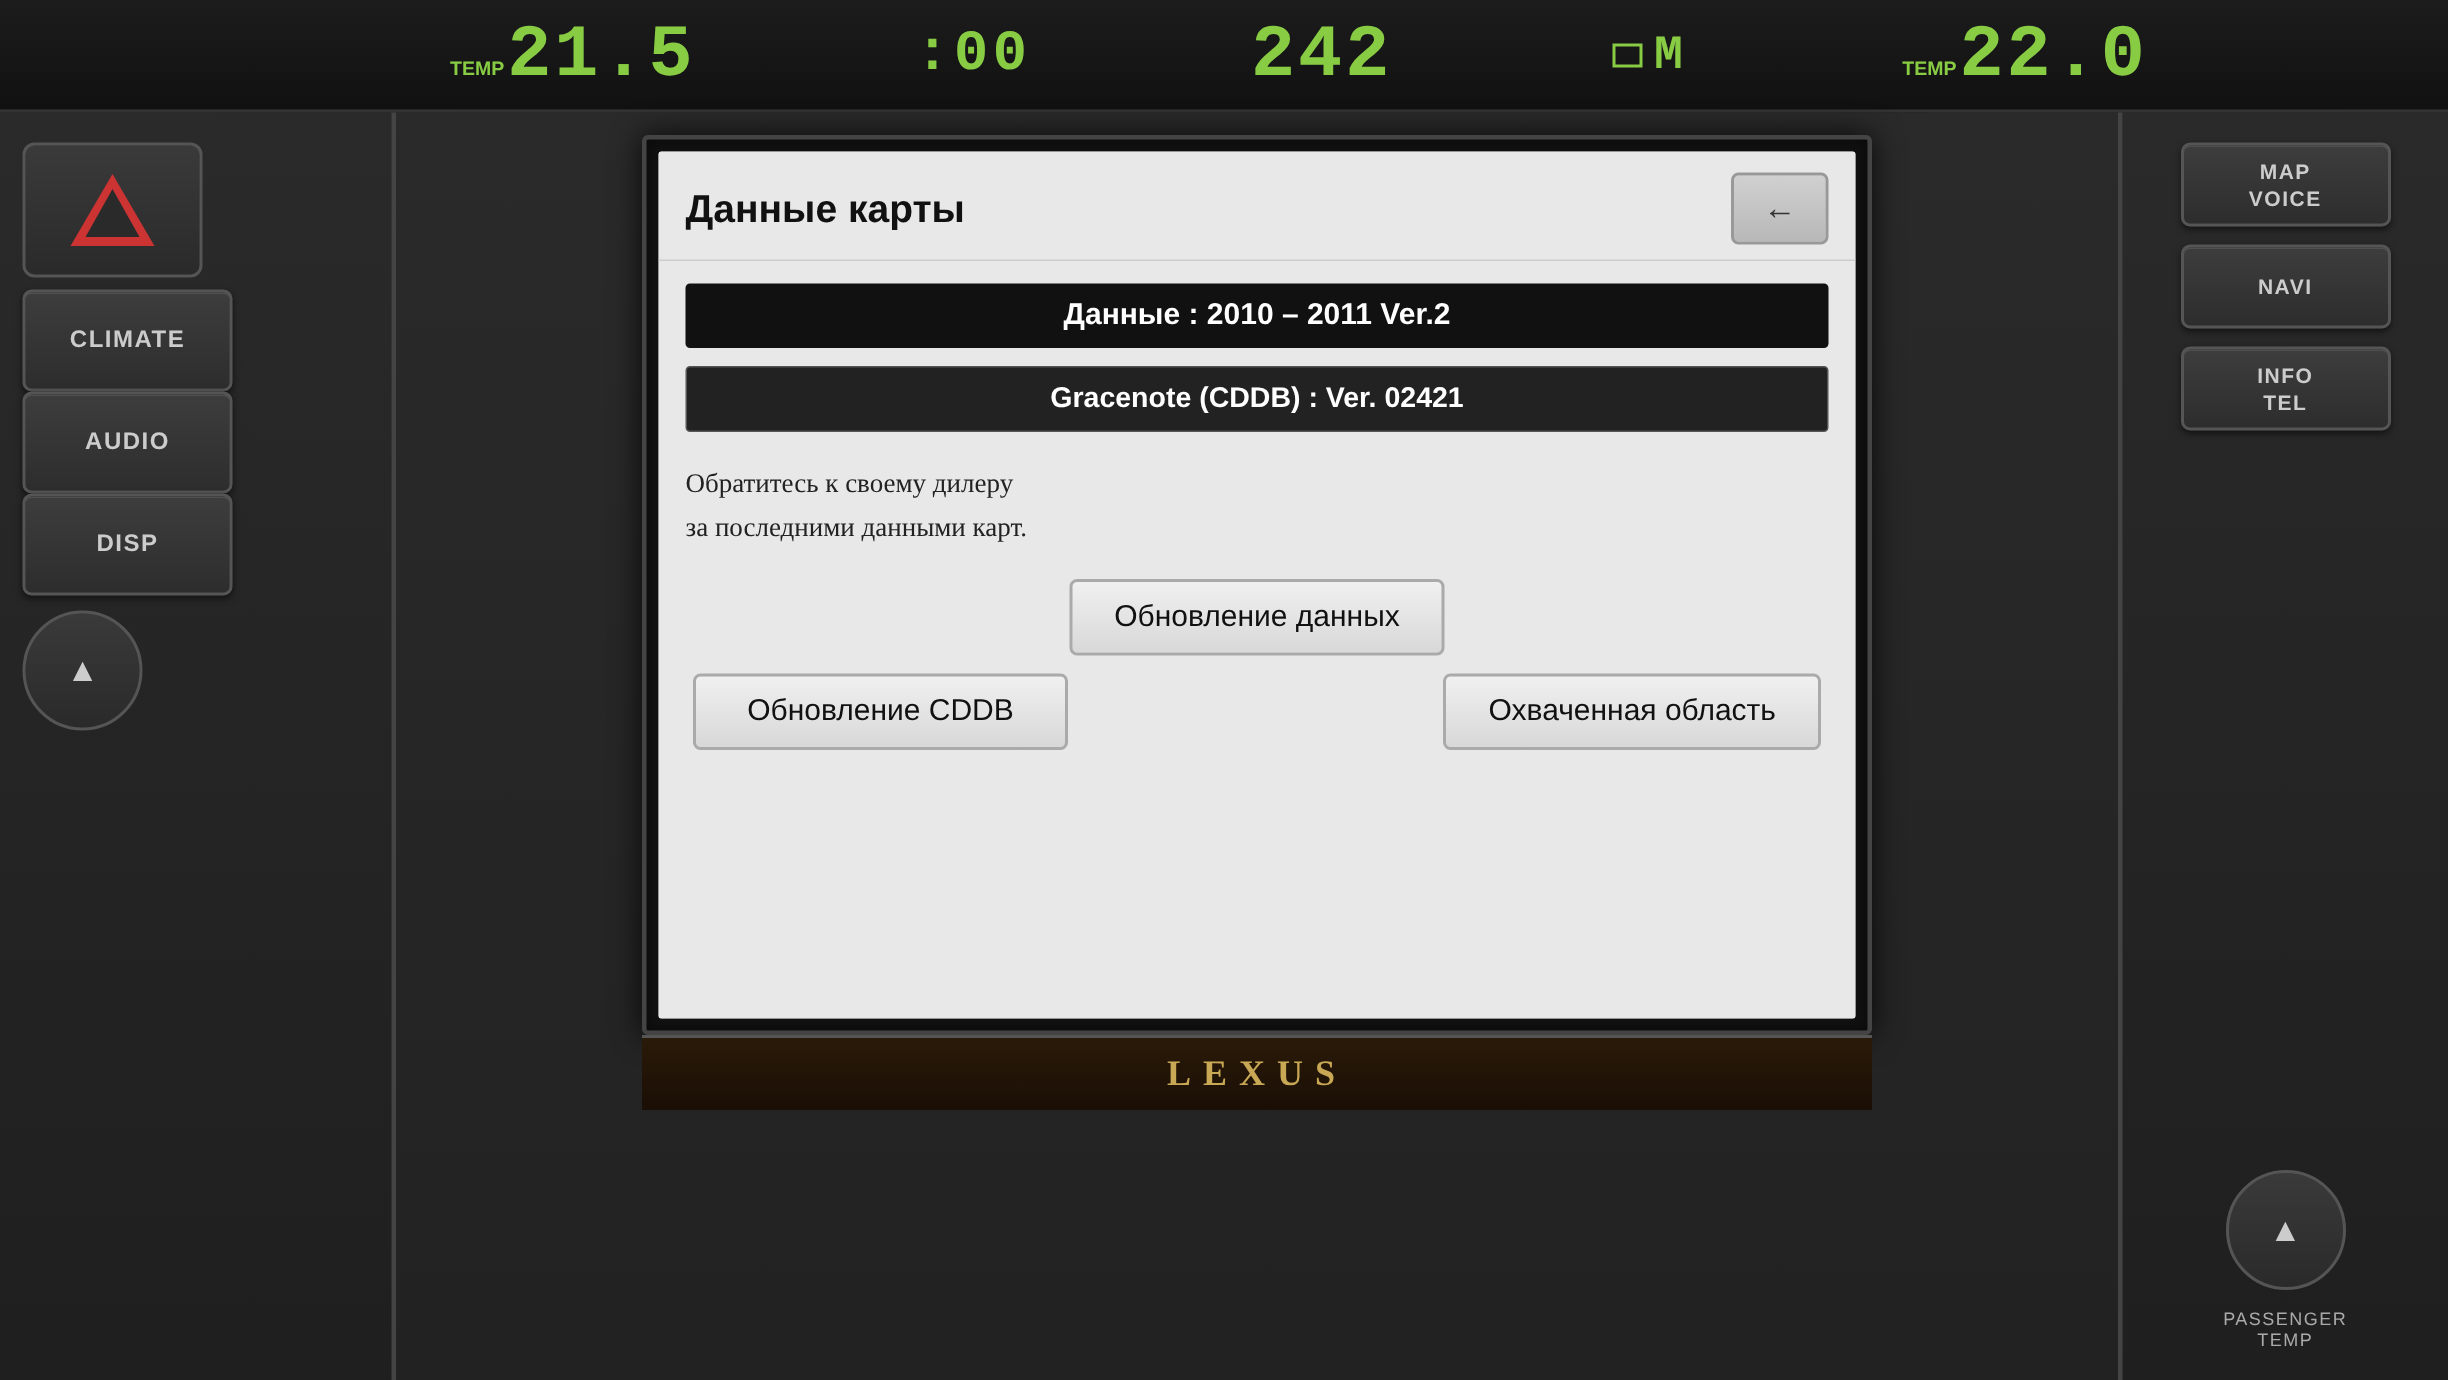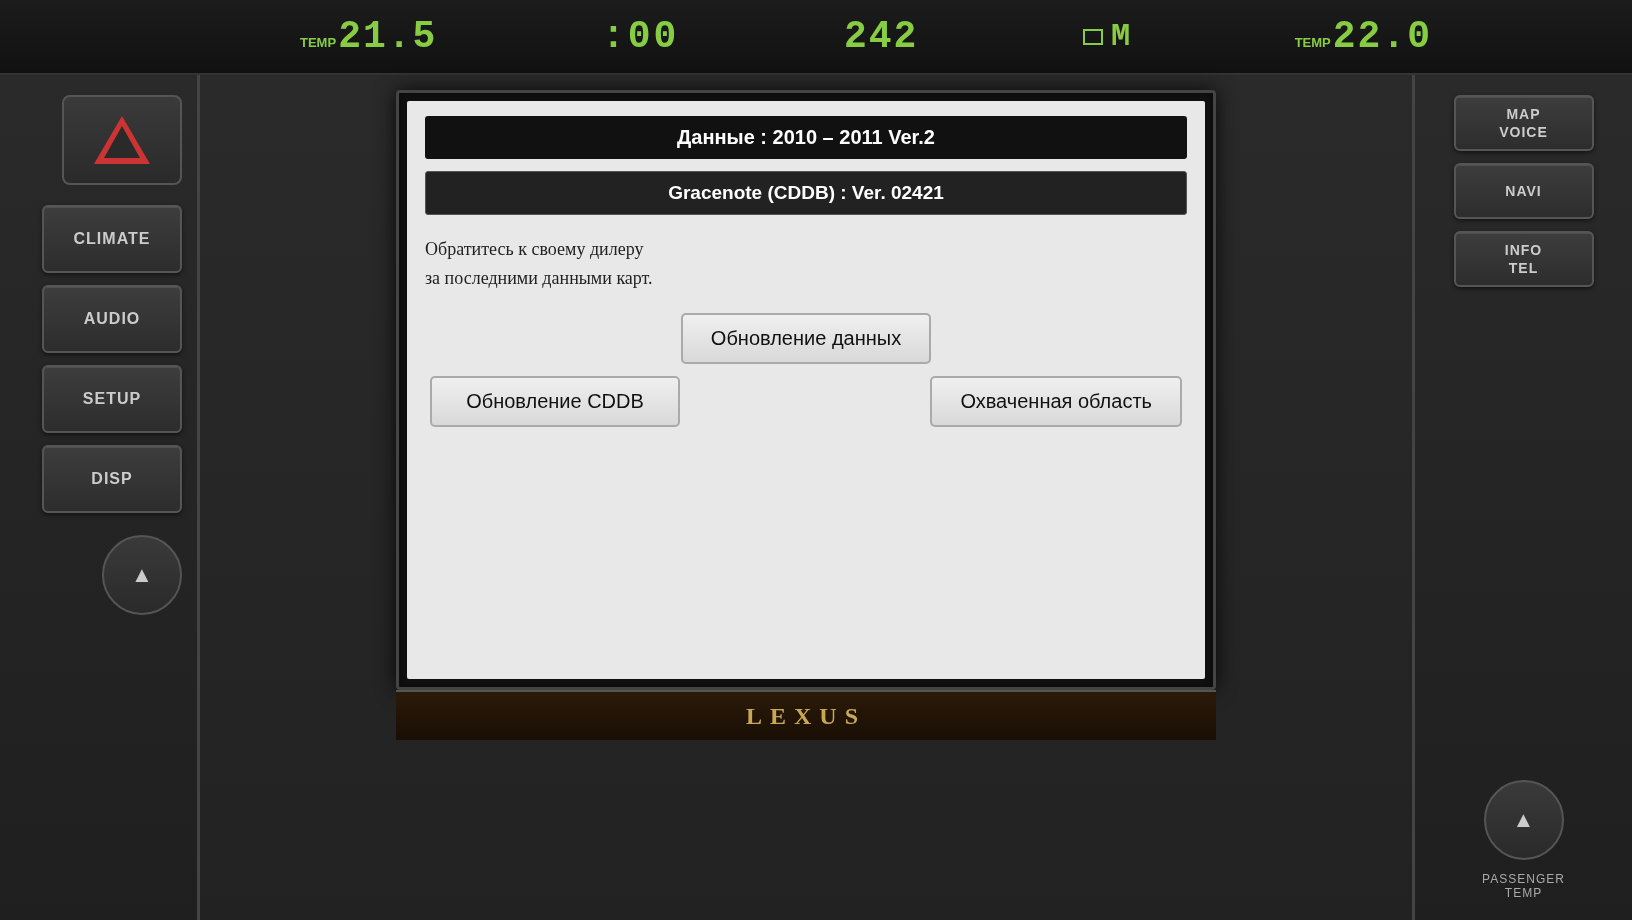--- a/index.html
+++ b/index.html
@@ -43,21 +43,21 @@
     }
 
     .temp-label {
       color: #88cc44;
       font-size: 13px;
       font-weight: bold;
     }
 
     .temp-value {
       color: #88cc44;
-      font-size: 38px;
+      font-size: 49px;
       font-weight: bold;
       font-family: 'Courier New', monospace;
       letter-spacing: 2px;
     }
 
     .clock-display {
       color: #88cc44;
       font-size: 38px;
       font-weight: bold;
       font-family: 'Courier New', monospace;
@@ -86,28 +86,27 @@
 
     
     .console-body {
       flex: 1;
       display: flex;
       align-items: stretch;
     }
 
     
     .left-panel {
-      width: 200px;
+      width: 264px;
       background: linear-gradient(180deg, #2a2a2a, #1f1f1f);
       display: flex;
       flex-direction: column;
-      align-items: flex-end;
+      align-items: flex-start;
       justify-content: flex-start;
       padding: 20px 15px;
-      gap: 12px;
       border-right: 3px solid #444;
     }
 
     .hazard-btn {
       width: 120px;
       height: 90px;
       background: linear-gradient(180deg, #3a3a3a, #2a2a2a);
       border: 2px solid #555;
       border-radius: 8px;
       display: flex;
@@ -403,31 +402,36 @@
   </div>
 
   <div class="console-body">
 
     <div class="left-panel">
       <div class="hazard-btn">
         <div class="hazard-triangle"></div>
       </div>
       <div class="side-btn">CLIMATE</div>
       <div class="side-btn">AUDIO</div>
-      <div class="side-btn">SETUP</div>
       <div class="side-btn">DISP</div>
       <div class="up-btn-left">
         <span>▲</span>
       </div>
     </div>
 
     <div class="center-area">
       <div class="screen-bezel">
         <div class="screen">
 
+          <div class="screen-header">
+            <span class="screen-title">Данные карты</span>
+            <div class="back-btn">
+              <span>←</span>
+            </div>
+          </div>
 
           <div class="screen-content">
 
             <div class="info-banner">Данные : 2010 – 2011 Ver.2</div>
             <div class="info-banner-2">Gracenote (CDDB) : Ver. 02421</div>
 
             <div class="dealer-text">
               <div>Обратитесь к своему дилеру</div>
               <div>за последними данными карт.</div>
             </div>

